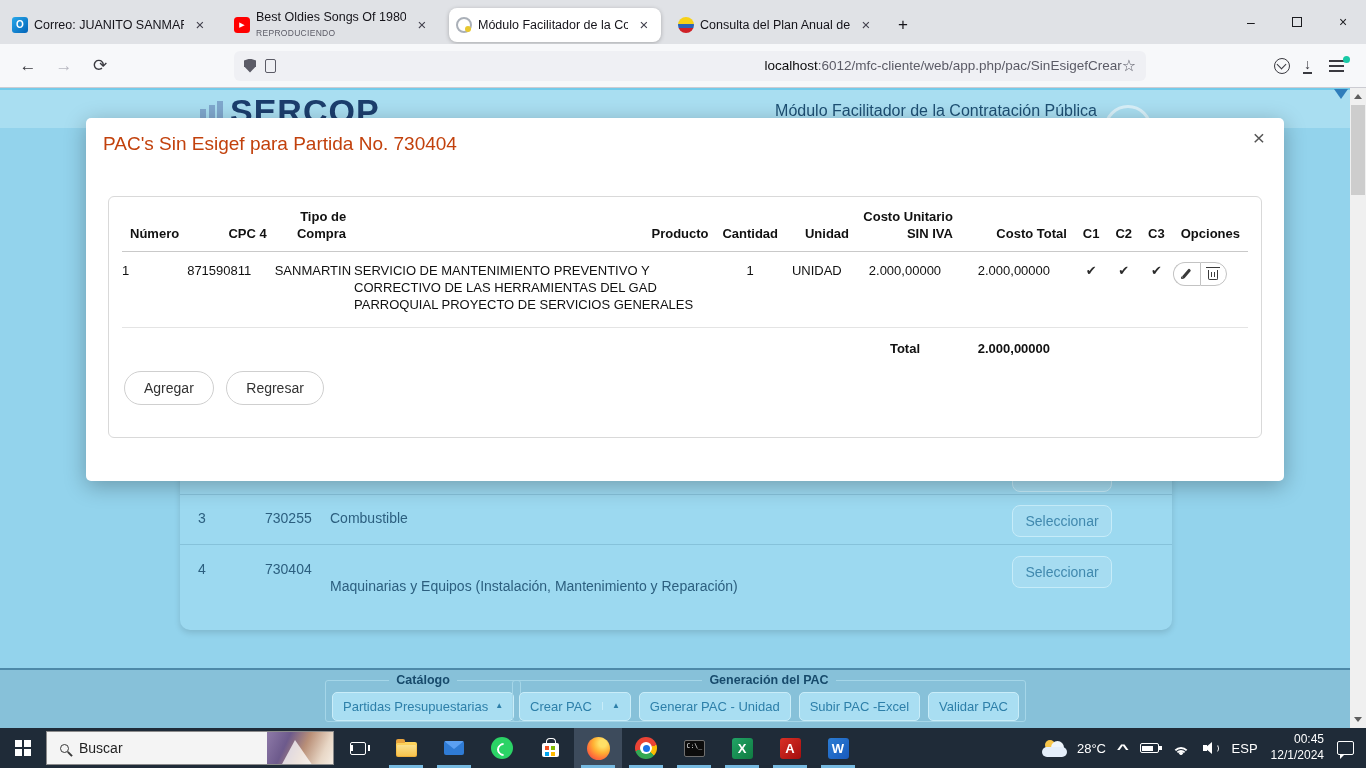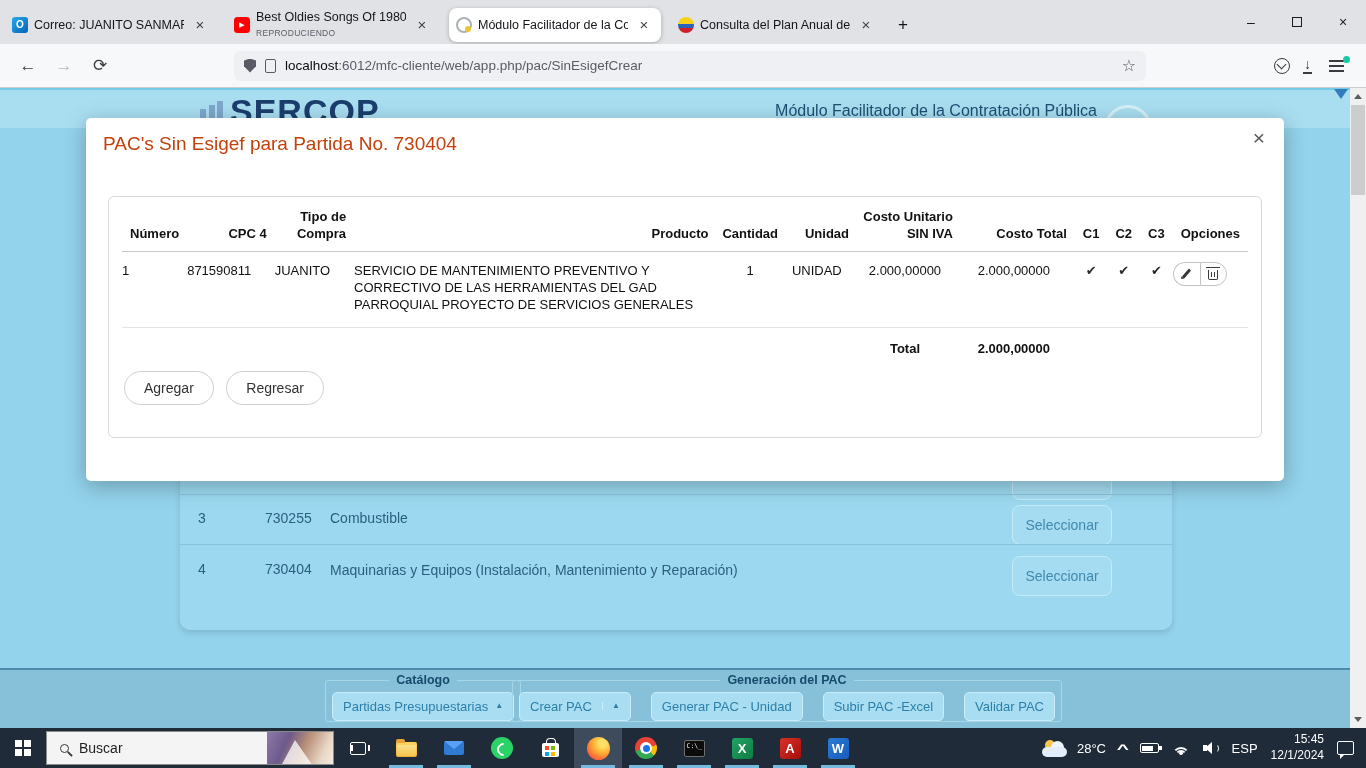--- a/index.html
+++ b/index.html
@@ -27,21 +27,21 @@
 .win-btn { width:46px; height:44px; display:flex; align-items:center; justify-content:center; color:#1b1b1f; font-size:14px; }
 .max-box { width:10px; height:10px; border:1.3px solid #1b1b1f; display:inline-block; }
 
 
 .navbar { position:absolute; top:44px; left:0; width:100%; height:44px; background:#f7f8fa; border-bottom:1px solid #ccccd2; display:flex; align-items:center; padding:0 10px; }
 .nav-btn { width:32px; height:32px; display:flex; align-items:center; justify-content:center; font-size:17px; color:#3a3a40; border-radius:4px; margin:0 2px; }
 .nav-btn.disabled { color:#b7b7c0; }
 .urlbar { display:flex; align-items:center; background:#eff0f4; border-radius:6px; padding:0 10px; width:912px; margin-left:116px; height:30px; }
 .shield-ico { width:12px; height:14px; background:#5b5b66; clip-path:polygon(50% 0,100% 14%,100% 55%,50% 100%,0 55%,0 14%); flex:0 0 12px; }
 .doc-ico { width:11px; height:14px; border:1.5px solid #5b5b66; border-radius:2px; margin-left:9px; flex:0 0 11px; }
-.url-text { margin-left:9px; font-size:13.5px; color:#5b5b66; white-space:nowrap; overflow:hidden; flex:1; }
+.url-text { margin-left:9px; font-size:13.5px; color:#5b5b66; white-space:nowrap; overflow:hidden; flex:1;text-align:right; }
 .url-host { color:#0c0c0d; }
 .star-ico { margin-left:auto; font-size:16px; color:#5b5b66; line-height:1; }
 .after-url { display:flex; align-items:center; margin-left:auto; gap:14px; padding-right:8px; }
 .pocket-ico { width:16px; height:16px; border:1.7px solid #3a3a40; border-radius:50%; position:relative; }
 .pocket-ico::after { content:""; position:absolute; left:3.2px; top:2.6px; width:6px; height:6px; border-right:1.7px solid #3a3a40; border-bottom:1.7px solid #3a3a40; transform:rotate(45deg); }
 .dl-ico { position:relative; font-size:14px; color:#3a3a40; line-height:1; padding-bottom:3px; }
 .dl-ico::after { content:""; position:absolute; left:-1px; right:-1px; bottom:0; height:1.7px; background:#3a3a40; }
 .menu-ico { position:relative; width:15px; height:2px; background:#3a3a40; box-shadow:0 5px 0 #3a3a40,0 -5px 0 #3a3a40; margin:0 4px; }
 .menu-dot { position:absolute; right:-6px; top:-9px; width:7px; height:7px; border-radius:50%; background:#17c9a5; }
 
@@ -50,27 +50,27 @@
 .page-topline { position:absolute; top:0; left:0; right:0; height:2px; background:#74cbea; }
 .page-header { position:absolute; top:0; left:0; right:0; height:40px; background:#a9def1; }
 .brand-bars { position:absolute; left:200px; top:13px; display:flex; align-items:flex-end; gap:2.5px; }
 .brand-bars span { width:6px; background:#7fa7cd; }
 .brand { position:absolute; left:230px; top:4px; font-size:34px; font-weight:bold; color:#1c3e6d; letter-spacing:1px; }
 .page-header-title { position:absolute; right:269px; top:14px; font-size:16px; color:#1d4f73; }
 .header-arc { position:absolute; left:1104px; top:17px; width:48px; height:48px; border:3px solid rgba(255,255,255,.55); border-radius:50%; }
 .page-triangle { position:absolute; left:1334px; top:1px; width:0; height:0; border-left:7px solid transparent; border-right:7px solid transparent; border-top:10px solid #2f7dbb; }
 
 .list-box { position:absolute; left:180px; top:292px; width:992px; height:250px; background:#9cd9f0; border-radius:0 0 10px 10px; box-shadow:0 3px 6px rgba(0,0,0,.13); }
-.sel-btn { position:absolute; right:60px; width:100px; height:40px; background:#a6dcf1; border:1px solid #c6ecf9; border-radius:8px; color:#4189ae; font-size:14px; display:flex; align-items:center; justify-content:center; }
+.sel-btn { position:absolute; right:60px; width:100px; height:32px; background:#a6dcf1; border:1px solid #c6ecf9; border-radius:8px; color:#4189ae; font-size:14px; display:flex; align-items:center; justify-content:center; }
 .sliver { top:80px; }
 .sep { position:absolute; left:0; right:0; height:1px; background:#86c2da; }
 .lrow-text { position:absolute; font-size:14px; color:#2c5f7f; white-space:nowrap; }
 
 .footer-bar { position:absolute; left:0; top:580px; width:100%; height:60px; background:#87c1d9; border-top:2px solid #4d89a8; }
-.fs { position:absolute; top:3px; height:49px; border:1px solid #a5d6e8; border-radius:3px; display:flex; align-items:center; justify-content:center; gap:20px; padding:8px 6px 4px 6px; }
+.fs { position:absolute; top:3px; height:49px; border:1px solid #a5d6e8; border-radius:3px; display:flex; align-items:center; justify-content:center; gap:8px; padding:8px 6px 4px 6px; }
 .fs legend { font-size:12.5px; font-weight:bold; color:#174a6b; padding:0 7px; margin:0 auto; }
 .fs-catalog { left:325px; width:178px; }
 .fs-gen { left:512px; width:498px; }
 .blue-btn { background:#a9def2; border:1px solid #c9edf9; border-radius:5px; color:#2d7fa9; font-size:13px; padding:6px 10px; display:inline-flex; align-items:center; gap:7px; white-space:nowrap; }
 .caret-s { font-size:8px; line-height:1; }
 .split-caret { border-left:1px solid #c9edf9; padding-left:9px; margin-left:3px; font-size:8px; line-height:1; }
 
 
 .modal { position:absolute; left:86px; top:118px; width:1198px; height:363px; background:#fff; border-radius:5px; box-shadow:0 5px 22px rgba(0,0,0,.28); z-index:30; }
 .modal-title { position:absolute; left:17px; top:15px; font-size:19px; color:#c2410c; }
@@ -239,21 +239,21 @@
     <div class="list-box">
       <div class="sel-btn sliver"></div>
       <div class="sep" style="top:114px"></div>
       <span class="lrow-text" style="left:18px; top:130px">3</span>
       <span class="lrow-text" style="left:85px; top:130px">730255</span>
       <span class="lrow-text" style="left:150px; top:130px">Combustible</span>
       <div class="sel-btn" style="top:125px">Seleccionar</div>
       <div class="sep" style="top:164px"></div>
       <span class="lrow-text" style="left:18px; top:181px">4</span>
       <span class="lrow-text" style="left:85px; top:181px">730404</span>
-      <span class="lrow-text" style="left:150px; top:182px">Maquinarias y Equipos (Instalación, Mantenimiento y Reparación)</span>
+      <span class="lrow-text" style="left:150px; top:198px">Maquinarias y Equipos (Instalación, Mantenimiento y Reparación)</span>
       <div class="sel-btn" style="top:176px">Seleccionar</div>
     </div>
 
     <div class="footer-bar">
       <fieldset class="fs fs-catalog">
         <legend>Catálogo</legend>
         <button class="blue-btn">
           <span>Partidas Presupuestarias</span>
           <span class="caret-s">▲</span>
         </button>
@@ -304,21 +304,21 @@
             <th class="c">C1</th>
             <th class="c">C2</th>
             <th class="c">C3</th>
             <th>Opciones</th>
           </tr>
         </thead>
         <tbody>
           <tr>
             <td>1</td>
             <td>871590811</td>
-            <td>JUANITO</td>
+            <td>SANMARTIN</td>
             <td>SERVICIO DE MANTENIMIENTO PREVENTIVO Y CORRECTIVO DE LAS HERRAMIENTAS DEL GAD PARROQUIAL PROYECTO DE SERVICIOS GENERALES</td>
             <td class="r">1</td>
             <td>UNIDAD</td>
             <td class="r">2.000,00000</td>
             <td class="r">2.000,00000</td>
             <td class="c"><span class="check">✔</span></td>
             <td class="c"><span class="check">✔</span></td>
             <td class="c"><span class="check">✔</span></td>
             <td>
               <span class="opt-group">
@@ -412,20 +412,20 @@
           <span class="a1"></span>
           <span class="a2"></span>
           <span class="a3"></span>
           <span class="dot"></span>
         </span>
       <span class="vol">
           <span class="wave"></span>
         </span>
       <span>ESP</span>
       <span class="clock">
-        <div>15:45</div>
+        <div>00:45</div>
         <div>12/1/2024</div>
       </span>
       <span class="bubble"></span>
     </div>
   </div>
 
 </div>
 
 </body></html>

